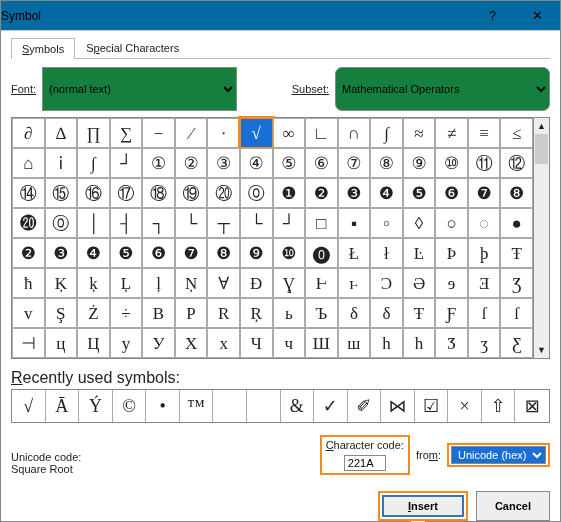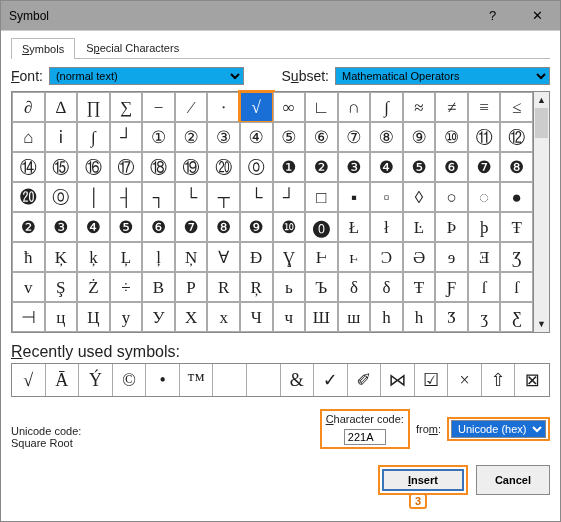--- a/index.html
+++ b/index.html
@@ -1,29 +1,29 @@
 <!DOCTYPE html>
 <html><head>
 <meta charset="utf-8">
 <style>
 * { box-sizing: border-box; font-family: "Segoe UI", Tahoma, sans-serif; }
 body { margin: 0; background: #fff; }
 .window { width: 561px; height: 522px; background: #fff; border: 1px solid #888; display: flex; flex-direction: column; }
-.titlebar { height: 30px; background: #a3a3a3; display: flex; align-items: center; padding-left: 8px; border-bottom: 1px solid #ccc; }
+.titlebar { height: 30px; background: #0369a1; display: flex; align-items: center; padding-left: 0; border-bottom: 1px solid #ccc; }
 .titlebar .title { font-size: 12px; flex: 1; }
 .titlebar .ctl { width: 45px; height: 30px; display: flex; align-items: center; justify-content: center; font-size: 13px; }
 .body { flex: 1; padding: 6px 10px 10px 10px; display: flex; flex-direction: column; font-size: 11px; color: #222; }
 .tabs { display: flex; border-bottom: 1px solid #bbb; margin-bottom: 8px; align-items: flex-end; }
 .tab { padding: 4px 10px; font-size: 11px; border: 1px solid transparent; border-bottom: none; cursor: default; }
 .tab.active { border-color: #bbb; background: #fff; position: relative; top: 1px; }
 .row { display: flex; align-items: center; gap: 6px; margin-bottom: 6px; }
-.row > label { font-size: 14px; }
-.row select { font-size: 11px; padding: 1px 2px; border: 1px solid #888; background: #0ea5e9; }
+.row > label { font-size: 11px; text-decoration: underline; }
+.row select { font-size: 11px; padding: 14px 2px; border: 1px solid #888; background: #15803d; }
 select.fnt { width: 195px; }
-select.sub { width: 215px; }
+select.sub { width: 215px; border-radius: 7px; }
 .grid { border: 1px solid #888; display: grid; grid-template-columns: repeat(16, 1fr); grid-template-rows: repeat(8, 30px); }
 .grid .cell { border: 1px solid #aaa; display: flex; align-items: center; justify-content: center; font-size: 17px; font-family: "Segoe UI Symbol", "Arial Unicode MS", serif; background: #fff; overflow: hidden; line-height: 1; }
 .cell.sel { background: #1a6fd6; color: #fff; outline: 3px solid #f58a1f; outline-offset: -1px; }
 .grid-wrap { display: flex; }
 .grid { flex: 1; }
 .sbar { width: 16px; border: 1px solid #888; border-left: none; background: #eee; display: flex; flex-direction: column; }
 .sbar .btn { height: 16px; display: flex; align-items: center; justify-content: center; font-size: 9px; }
 .sbar .thumb { flex: 0 0 30px; background: #ccc; margin: 0 1px; }
 .sbar .track { flex: 1; }
 .recent-label { margin-top: 10px; font-size: 16px; }

